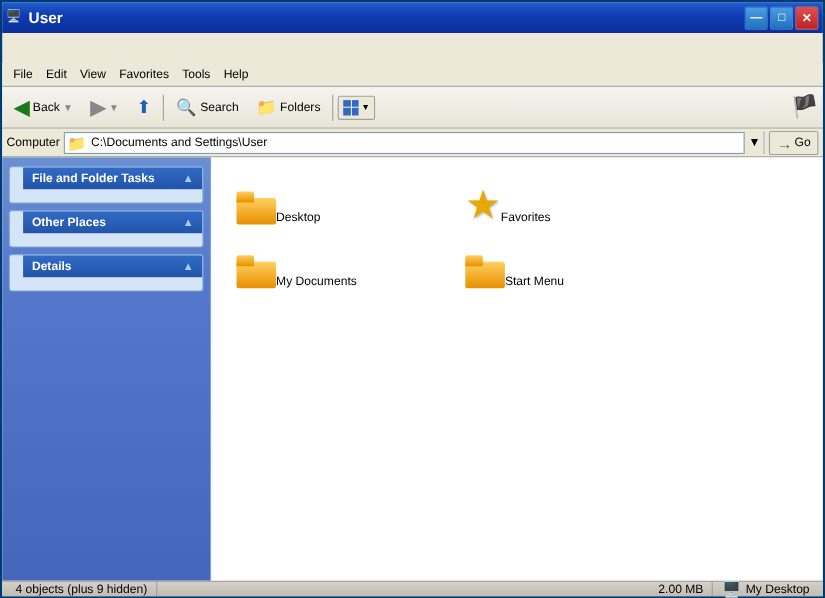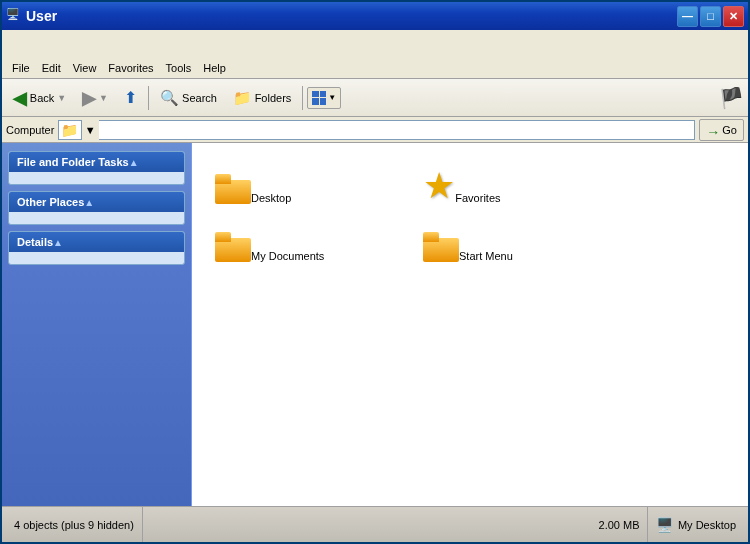--- a/index.html
+++ b/index.html
@@ -85,41 +85,41 @@
       width: 190px; background: linear-gradient(to bottom, #6b8fd4 0%, #5577cc 30%, #4466bb 100%);
       border-right: 1px solid #7799ee; display: flex; flex-direction: column; padding: 8px 6px; gap: 6px;
       overflow-y: auto;
     }
     .sidebar-panel {
       background: #d6e4f7; border: 1px solid #7faad0; border-radius: 3px; overflow: hidden;
     }
     .sidebar-panel-header {
       background: linear-gradient(to bottom, #316ac5, #2255aa);
       color: white; font-size: 11px; font-weight: bold; padding: 4px 8px;
-      display: flex; align-items: center; justify-content: flex-start; cursor: pointer;
+      display: flex; align-items: center; justify-content: space-between; cursor: pointer; margin-left: 12px;
     }
     .sidebar-expand { font-size: 10px; color: #aaccff; }
     .sidebar-panel-body { padding: 6px 8px; font-size: 11px; }
 
     
     .content {
       flex: 1; background: white; padding: 16px; display: flex; flex-wrap: wrap;
       align-content: flex-start; gap: 8px; overflow-y: auto;
     }
     .folder-item {
       display: flex; align-items: flex-end; gap: 0; width: 200px; height: 50px;
       cursor: pointer; padding: 4px 6px; border: 1px solid transparent; border-radius: 2px;
     }
     .folder-name { font-size: 11px; color: #000; }
     .star-icon { font-size: 36px; color: #e8a800; line-height: 1; filter: drop-shadow(1px 1px 1px rgba(0,0,0,0.3)); }
 
     
     .statusbar {
       background: linear-gradient(to bottom, #d4d0c8, #c0bdb4);
-      border-top: 1px solid #a0a0a0; height: 36px;
+      border-top: 1px solid #a0a0a0; height: 14px;
       display: flex; align-items: center; padding: 0 4px; font-size: 11px; gap: 0;
     }
     .status-section {
       display: flex; align-items: center; padding: 0 8px; height: 100%;
       border-right: 1px solid #a0a0a0;
     }
     .status-section:last-child { border-right: none; }
     .status-spacer { flex: 1; }
     .mycomputer-icon { font-size: 14px; margin-right: 4px; }
 
@@ -200,20 +200,21 @@
       </div>
       <span class="dropdown-arrow">▼</span>
     </div>
     <span class="windows-flag">🏴</span>
   </div>
 
   <div class="addressbar">
     <span class="address-label">Computer</span>
     <div class="address-input-wrap">
       <span class="address-folder-icon">📁</span>
+      <input class="address-input" type="text" value="C:\Documents and Settings\User" style="">
       <div class="address-dropdown">▼</div>
     </div>
     <div class="go-btn">
       <span class="go-arrow">→</span>
       <span>Go</span>
     </div>
   </div>
 
   <div class="main">
 

